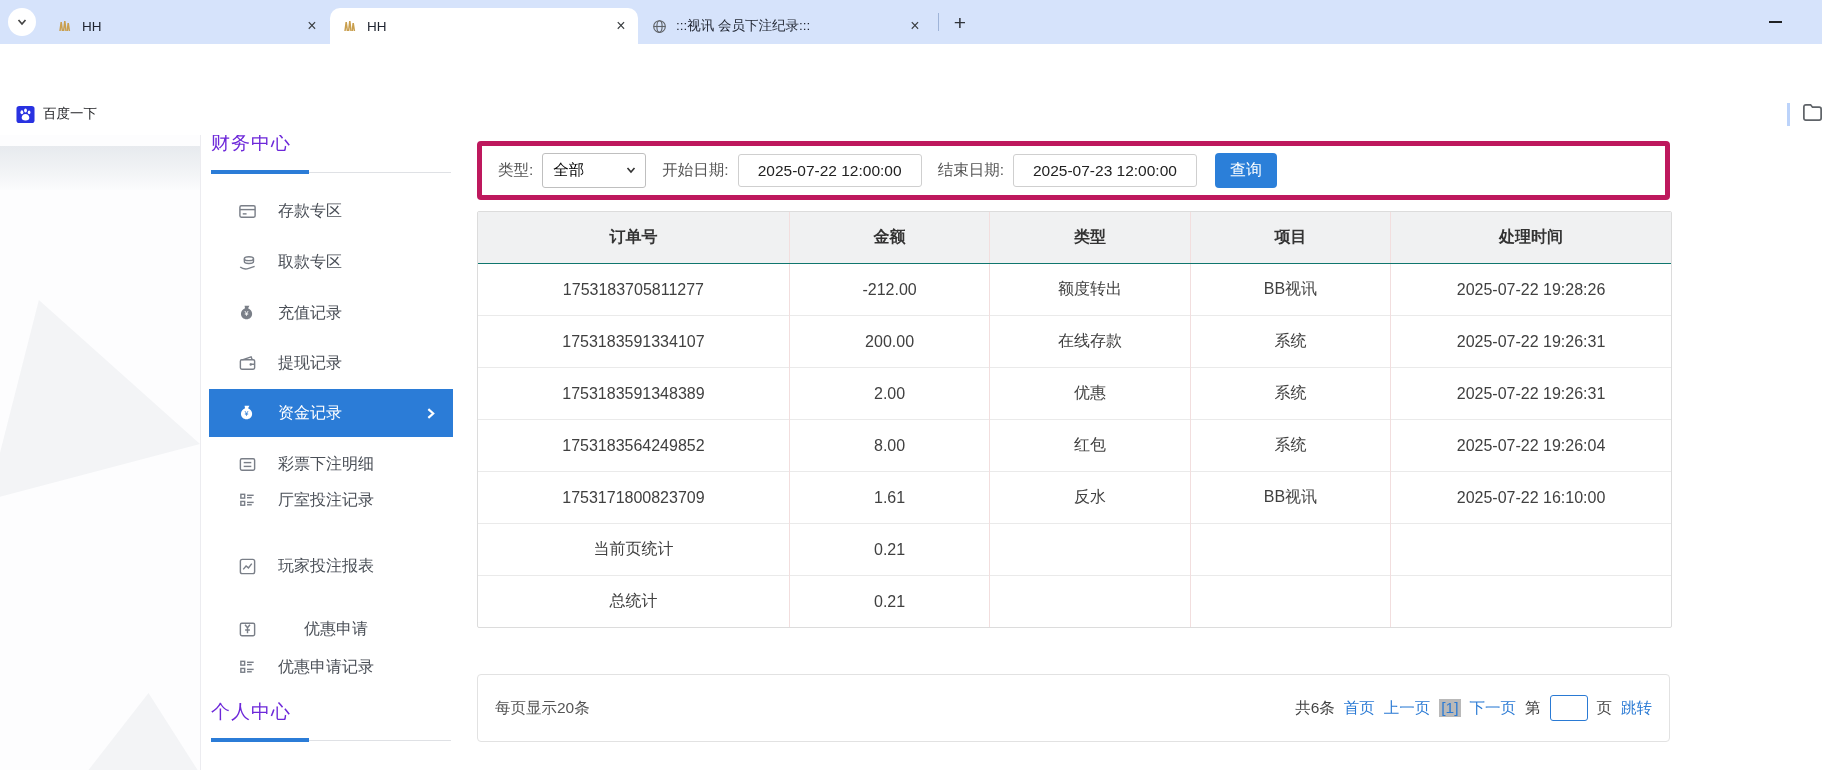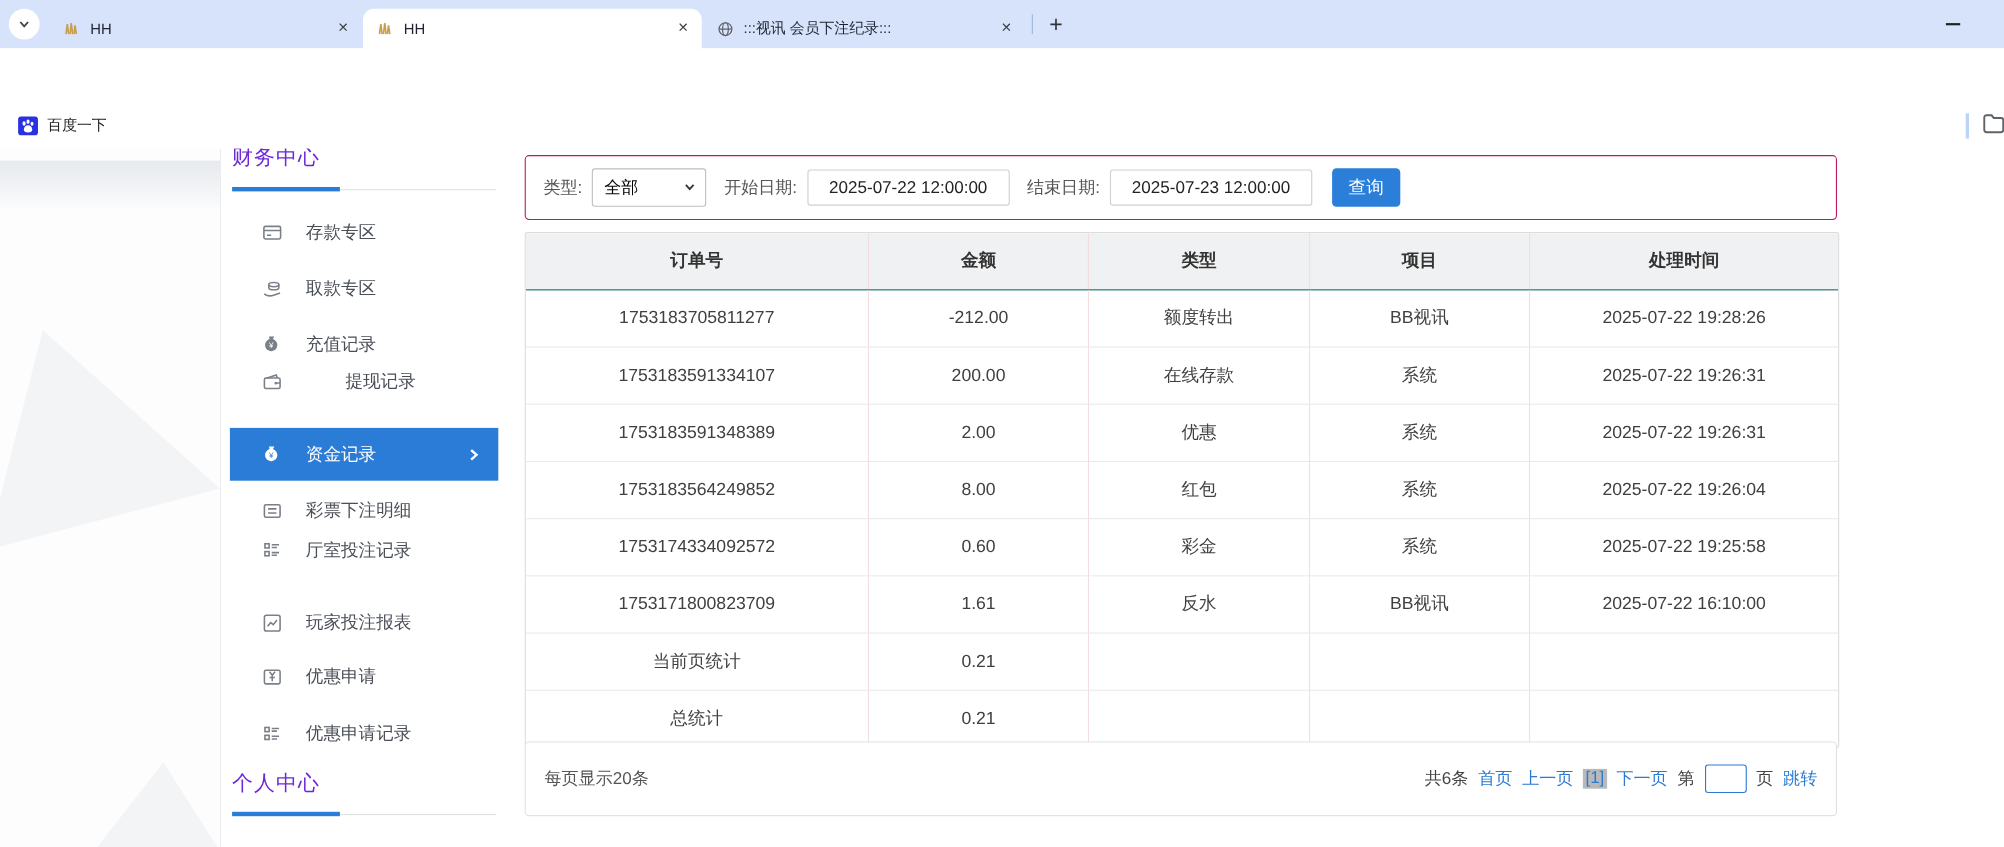--- a/index.html
+++ b/index.html
@@ -58,21 +58,21 @@
   .u-gray{position:absolute;left:10px;width:240px;height:1px;background:#dfe1e5;}
   .side-item{position:absolute;left:8px;width:244px;height:48px;display:flex;align-items:center;
              color:#4a4f57;font-size:16px;cursor:pointer;--bagtext:#fff;}
   .side-item .icn{margin-left:28px;width:20px;color:#7a7f88;}
   .side-item .lbl{margin-left:21px;}
   .side-item.active{background:#2b7cd7;color:#fff;--bagtext:#2b7cd7;}
   .side-item.active .icn{color:#fff;}
   .side-item .chev{position:absolute;right:13px;}
 
   .main{position:absolute;left:477px;top:0;width:1195px;height:635px;}
-  .filter-box{position:absolute;left:0;top:6px;width:1193px;height:59px;border:1px solid #be185d;
+  .filter-box{position:absolute;left:0;top:6px;width:1193px;height:59px;border:5px solid #be185d;
               border-radius:4px;background:#fff;display:flex;align-items:center;box-sizing:border-box;}
   .f-label{font-size:15.5px;color:#555;margin-left:16px;white-space:nowrap;}
   .select-box{margin-left:9px;width:102px;height:33px;border:1px solid #bfbfbf;border-radius:3px;
               background:#fff;display:flex;align-items:center;font-size:15.5px;color:#000000;cursor:pointer;position:relative;}
   .select-box .val{margin-left:10px;}
   .select-box .sel-chev{position:absolute;right:8px;top:10px;}
   .f-input{margin-left:9px;width:182px;height:31px;border:1px solid #cfcfcf;border-radius:3px;
            font-size:15.5px;color:#222;text-align:center;font-family:inherit;padding:0;}
   .search-btn{margin-left:18px;width:62px;height:35px;border:none;border-radius:4px;background:#2b7fd9;
               color:#fff;font-size:16px;cursor:pointer;font-family:inherit;}
@@ -267,21 +267,21 @@
           </div>
           <div class="side-item" style="top: 154px;">
             <span class="icn">
               <svg viewBox="0 0 20 20" width="18" height="18" fill="currentColor">
                 <path d="M7.3 2 h5.4 l-1.5 2.7 c2.7 1 4.5 3.4 4.5 6.1 0 3.8-2.8 6.1-6.2 6.1 s-6.2-2.3-6.2-6.1 c0-2.7 1.8-5.1 4.5-6.1 z"></path>
                 <text x="9.5" y="13.6" font-size="8" fill="var(--bagtext,#fff)" text-anchor="middle">¥</text>
               </svg>
             </span>
             <span class="lbl">充值记录</span>
           </div>
-          <div class="side-item" style="top: 188px; gap: 36px;">
+          <div class="side-item" style="top: 204px;">
             <span class="icn">
               <svg viewBox="0 0 20 20" width="19" height="19" fill="none" stroke="currentColor" stroke-width="1.5">
                 <path d="M4.5 6.2 L13.8 3 L14.9 5.8"></path>
                 <rect x="2.5" y="6" width="15" height="10" rx="1.5"></rect>
                 <path d="M12.5 10.8 h5"></path>
                 <circle cx="13.4" cy="11" r="0.5" fill="currentColor"></circle>
               </svg>
             </span>
             <span class="lbl">提现记录</span>
           </div>
@@ -324,21 +324,21 @@
           </div>
           <div class="side-item" style="top: 407px;">
             <span class="icn">
               <svg viewBox="0 0 20 20" width="19" height="19" fill="none" stroke="currentColor" stroke-width="1.5">
                 <rect x="2.5" y="2.5" width="15" height="15" rx="2"></rect>
                 <path d="M5.5 13 l3-3.5 2.5 2 3.5-4.5"></path>
               </svg>
             </span>
             <span class="lbl">玩家投注报表</span>
           </div>
-          <div class="side-item" style="top: 456px;">
+          <div class="side-item" style="top: 470px; gap: 26px;">
             <span class="icn">
               <svg viewBox="0 0 20 20" width="19" height="19" fill="none" stroke="currentColor" stroke-width="1.5">
                 <rect x="2.5" y="3.5" width="15" height="13" rx="1.5"></rect>
                 <path d="M10 8.2 L7.4 5 M10 8.2 L12.6 5 M10 8.2 V14 M7.5 10.5 h5"></path>
               </svg>
             </span>
             <span class="lbl">优惠申请</span>
           </div>
           <div class="side-item" style="top: 508px;">
             <span class="icn">
@@ -419,27 +419,20 @@
                 <td>2025-07-22 19:26:31</td>
               </tr>
               <tr>
                 <td>1753183564249852</td>
                 <td>8.00</td>
                 <td>红包</td>
                 <td>系统</td>
                 <td>2025-07-22 19:26:04</td>
               </tr>
               <tr>
-                <td>1753174334092572</td>
-                <td>0.60</td>
-                <td>彩金</td>
-                <td>系统</td>
-                <td>2025-07-22 19:25:58</td>
-              </tr>
-              <tr>
                 <td>1753171800823709</td>
                 <td>1.61</td>
                 <td>反水</td>
                 <td>BB视讯</td>
                 <td>2025-07-22 16:10:00</td>
               </tr>
               <tr>
                 <td>当前页统计</td>
                 <td>0.21</td>
                 <td></td>

